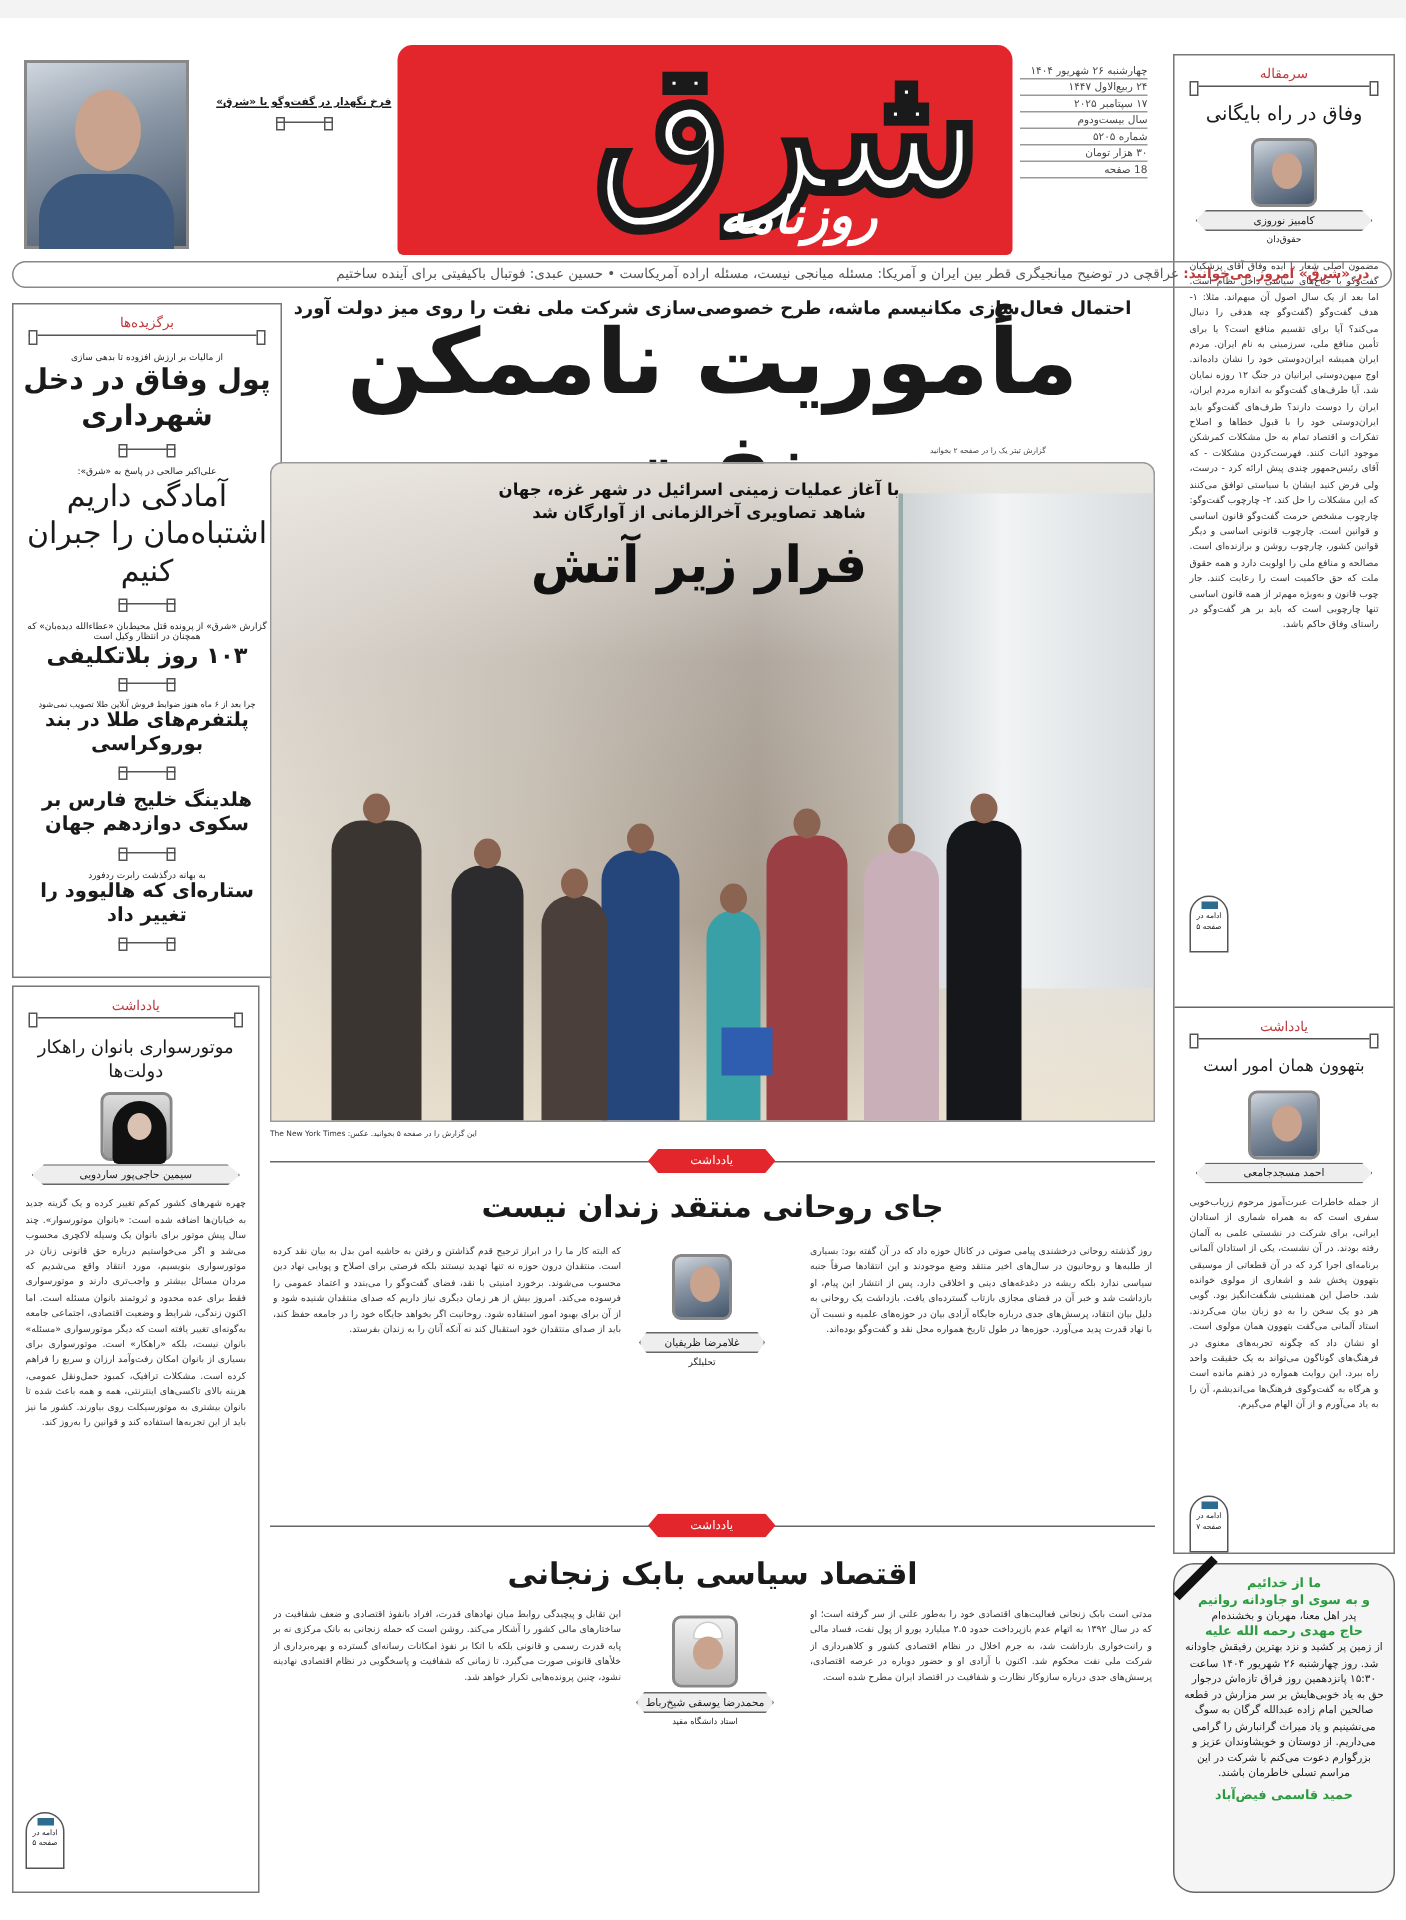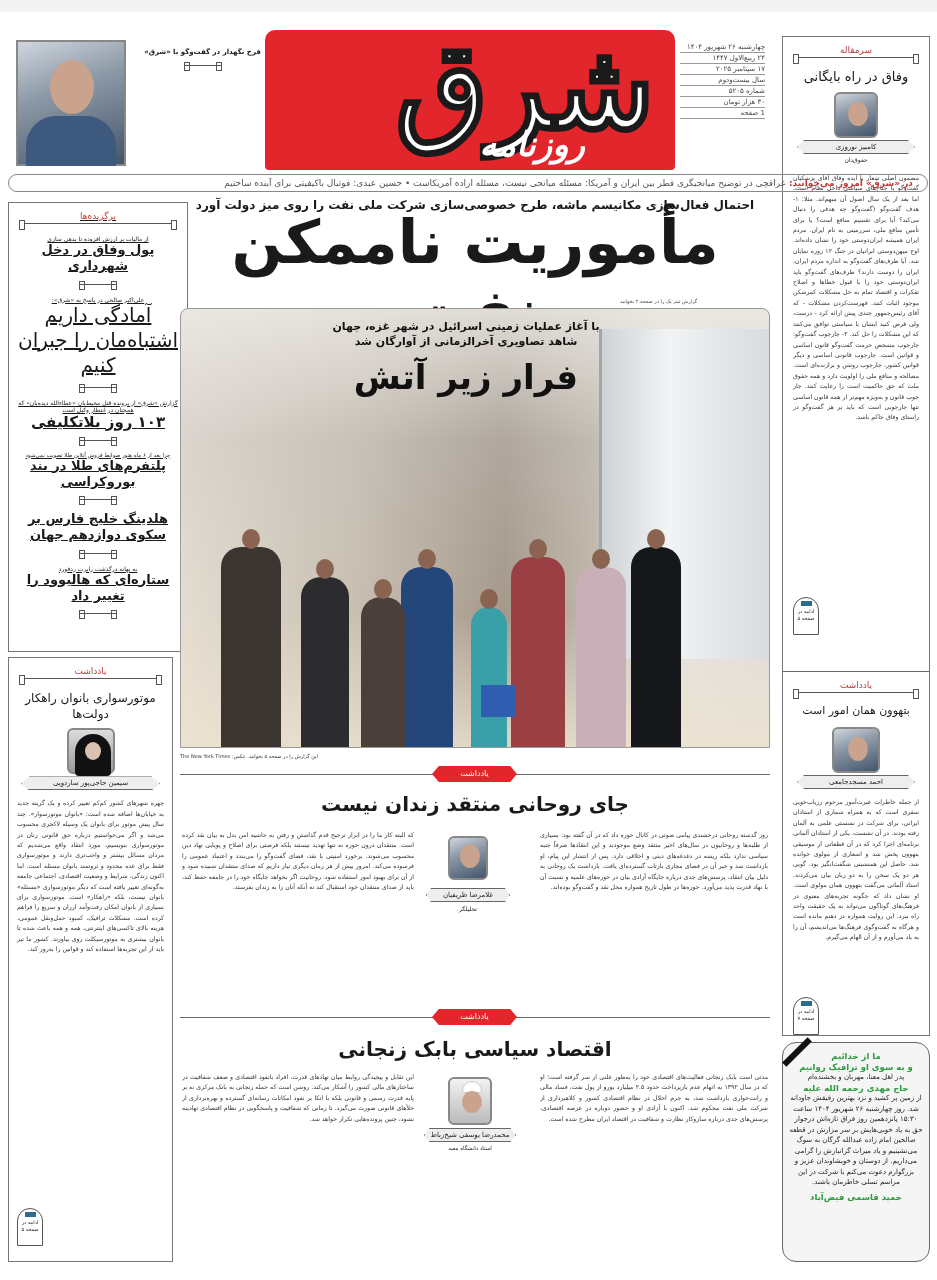--- a/index.html
+++ b/index.html
@@ -8,21 +8,21 @@
   .page { position: absolute; left: 0; top: 12px; width: 937px; height: 1268px; background: #fff; }
   .abs { position: absolute; }
   .center { text-align: center; }
 
   
   .logo-box { left: 265px; top: 18px; width: 410px; height: 140px; background: #e2262b; border-radius: 10px 10px 4px 4px; overflow: hidden; }
   .logo-script { position: absolute; right: 20px; top: -4px; font-family: "DejaVu Serif", serif; font-size: 120px; font-weight: bold; color: #fff; line-height: 1; -webkit-text-stroke: 3px #1a1a1a; letter-spacing: -4px; }
   .logo-sub { position: absolute; right: 90px; bottom: 6px; font-family: "DejaVu Serif", serif; font-size: 34px; font-style: italic; color: #fff; font-weight: bold; }
   .issue-info { left: 680px; top: 30px; width: 85px; font-size: 7px; color: #444; }
   .issue-info div { border-bottom: 1px solid #999; padding: 1px 0; text-align: right; }
-  .top-interview { left: 140px; top: 36px; width: 125px; text-align: center; }
+  .top-interview { left: 140px; top: 52px; width: 125px; text-align: center; text-decoration: underline; }
   .top-interview .kicker { font-size: 7px; font-weight: bold; }
   .top-interview .title { font-size: 13px; line-height: 1.35; margin-top: 4px; }
   .ornament { display: inline-block; width: 38px; height: 6px; border-top: 1px solid #555; position: relative; margin-top: 6px; }
   .ornament::before, .ornament::after { content: ""; position: absolute; top: -4px; width: 4px; height: 7px; border: 1px solid #555; }
   .ornament::before { left: 0; } .ornament::after { right: 0; }
   .photo { background: linear-gradient(160deg, #cfd6de 0%, #8c98a6 40%, #44556b 100%); border: 2px solid #888; }
   .face { position: absolute; border-radius: 50%; background: #c9a38d; }
 
   
   .frame { border: 1px solid #777; }
@@ -75,21 +75,21 @@
     <span class="logo-sub">روزنامه</span>
   </div>
 
   <div class="abs issue-info">
     <div>چهارشنبه ۲۶ شهریور ۱۴۰۴</div>
     <div>۲۴ ربیع‌الاول ۱۴۴۷</div>
     <div>۱۷ سپتامبر ۲۰۲۵</div>
     <div>سال بیست‌ودوم</div>
     <div>شماره ۵۲۰۵</div>
     <div>۳۰ هزار تومان</div>
-    <div>1 صفحه</div>
+    <div>18 صفحه</div>
   </div>
 
   <div class="abs photo" style="left:16px; top:28px; width:110px; height:126px;">
     <div class="face" style="left:32px; top:18px; width:44px; height:54px;"></div>
     <div style="position:absolute; left:8px; top:74px; width:90px; height:50px; background:#3d5a7e; border-radius:30px 30px 0 0;"></div>
   </div>
   <div class="abs top-interview">
     <div class="kicker">فرخ نگهدار در گفت‌وگو با «شرق»</div>
     <span class="ornament"></span>
   </div>
@@ -116,26 +116,26 @@
     <div class="name-tag" style="margin:2px 14px 0;">احمد مسجدجامعی</div>
     <div class="col-text" style="padding:8px 10px 0; height:220px; overflow:hidden;">از جمله خاطرات عبرت‌آموز مرحوم زریاب‌خویی سفری است که به همراه شماری از استادان ایرانی، برای شرکت در نشستی علمی به آلمان رفته بودند. در آن نشست، یکی از استادان آلمانی برنامه‌ای اجرا کرد که در آن قطعاتی از موسیقی بتهوون پخش شد و اشعاری از مولوی خوانده شد. حاصل این همنشینی شگفت‌انگیز بود. گویی هر دو یک سخن را به دو زبان بیان می‌کردند. استاد آلمانی می‌گفت بتهوون همان مولوی است. او نشان داد که چگونه تجربه‌های معنوی در فرهنگ‌های گوناگون می‌تواند به یک حقیقت واحد راه ببرد. این روایت همواره در ذهنم مانده است و هرگاه به گفت‌وگوی فرهنگ‌ها می‌اندیشم، آن را به یاد می‌آورم و از آن الهام می‌گیرم.</div>
     <div class="contd abs" style="left:10px; top:960px;"><span>ادامه در صفحه ۷</span></div>
   </div>
 
   <div class="abs ticker">
     <span class="lead">در «شرق» امروز می‌خوانید:</span>
     <span>عراقچی در توضیح میانجیگری قطر بین ایران و آمریکا: مسئله میانجی نیست، مسئله اراده آمریکاست • حسین عبدی: فوتبال باکیفیتی برای آینده ساختیم</span>
   </div>
 
-  <div class="abs frame" style="left:8px; top:190px; width:180px; height:450px;text-decoration:underline;">
+  <div class="abs frame" style="left:8px; top:190px; width:180px; height:450px;">
     <div class="frame-label" style="margin-top:8px;">برگزیده‌ها</div>
     <div class="frame-rule"></div>
     <div class="center" style="padding:0 6px;">
       <div style="font-size:6px; margin-top:2px;">از مالیات بر ارزش افزوده تا بدهی سازی</div>
-      <div style="font-size:13px; font-weight:bold; line-height:1.25;">پول وفاق در دخل شهرداری</div>
+      <div style="font-size:19px; font-weight:bold; line-height:1.25;">پول وفاق در دخل شهرداری</div>
       <span class="ornament"></span>
       <div style="font-size:6px; margin-top:2px;">علی‌اکبر صالحی در پاسخ به «شرق»:</div>
       <div style="font-size:20px; line-height:1.25;">آمادگی داریم اشتباه‌مان را جبران کنیم</div>
       <span class="ornament"></span>
       <div style="font-size:6px; margin-top:2px;">گزارش «شرق» از پرونده قتل محیط‌بان «عطاءالله دیده‌بان» که همچنان در انتظار وکیل است</div>
       <div style="font-size:15px; font-weight:bold;">۱۰۳ روز بلاتکلیفی</div>
       <span class="ornament"></span>
       <div style="font-size:5.5px; margin-top:2px;">چرا بعد از ۶ ماه هنوز ضوابط فروش آنلاین طلا تصویب نمی‌شود</div>
       <div style="font-size:13px; font-weight:bold; line-height:1.25;">پلتفرم‌های طلا در بند بوروکراسی</div>
       <span class="ornament"></span>
@@ -201,20 +201,20 @@
     <div style="position:absolute; left:12px; top:2px; width:20px; height:12px; background:#fff; border-radius:10px 10px 2px 2px; border:1px solid #ccc;"></div>
     <div class="face" style="left:12px; top:12px; width:20px; height:22px;"></div>
   </div>
   <div class="abs name-tag" style="left:424px; top:1116px; width:92px;">محمدرضا یوسفی شیخ‌رباط</div>
   <div class="abs center" style="left:424px; top:1133px; width:92px; font-size:5.5px;">استاد دانشگاه مفید</div>
   <div class="abs col-text" style="left:182px; top:1060px; width:232px; height:190px; overflow:hidden;">این تقابل و پیچیدگی روابط میان نهادهای قدرت، افراد بانفوذ اقتصادی و ضعف شفافیت در ساختارهای مالی کشور را آشکار می‌کند. روشن است که حمله زنجانی به بانک مرکزی نه بر پایه قدرت رسمی و قانونی بلکه با اتکا بر نفوذ امکانات رسانه‌ای گسترده و بهره‌برداری از خلأهای قانونی صورت می‌گیرد. تا زمانی که شفافیت و پاسخگویی در نظام اقتصادی نهادینه نشود، چنین پرونده‌هایی تکرار خواهد شد.</div>
 
   <div class="abs obit">
     <div class="ribbon"></div>
     <div class="green">ما از خدائیم</div>
-    <div class="green">و به سوی او ترافیک روانیم</div>
+    <div class="green">و به سوی او جاودانه روانیم</div>
     <div>پدر اهل معنا، مهربان و بخشنده‌ام</div>
     <div class="green">حاج مهدی رحمه الله علیه</div>
     <div>از زمین پر کشید و نزد بهترین رفیقش جاودانه شد. روز چهارشنبه ۲۶ شهریور ۱۴۰۴ ساعت ۱۵:۳۰ پانزدهمین روز فراق تازه‌اش درجوار حق به یاد خوبی‌هایش بر سر مزارش در قطعه صالحین امام زاده عبدالله گرگان به سوگ می‌نشینیم و یاد میراث گرانبارش را گرامی می‌داریم. از دوستان و خویشاوندان عزیز و بزرگوارم دعوت می‌کنم با شرکت در این مراسم تسلی خاطرمان باشند.</div>
     <div class="green" style="margin-top:4px;">حمید قاسمی فیض‌آباد</div>
   </div>
 
 </div>
 
 </body></html>

